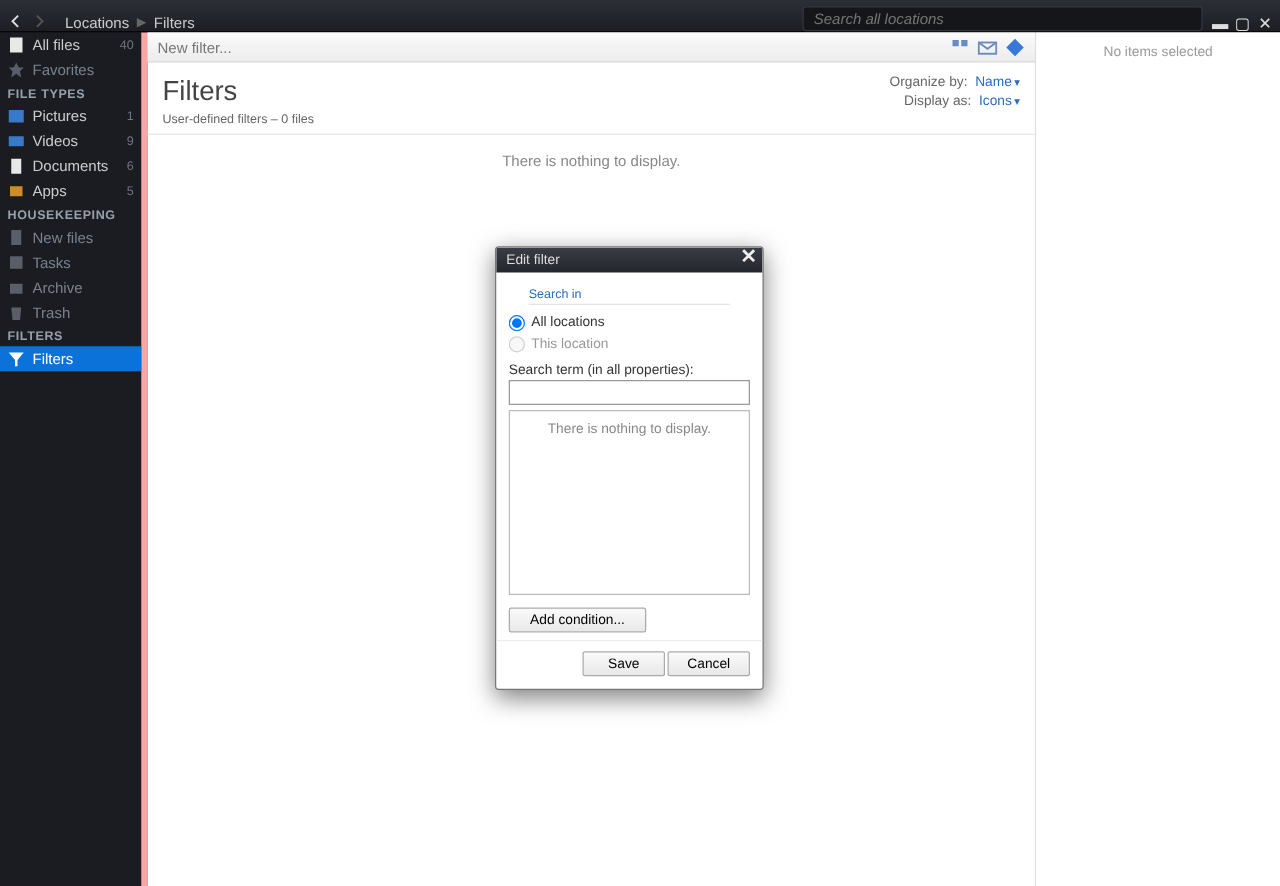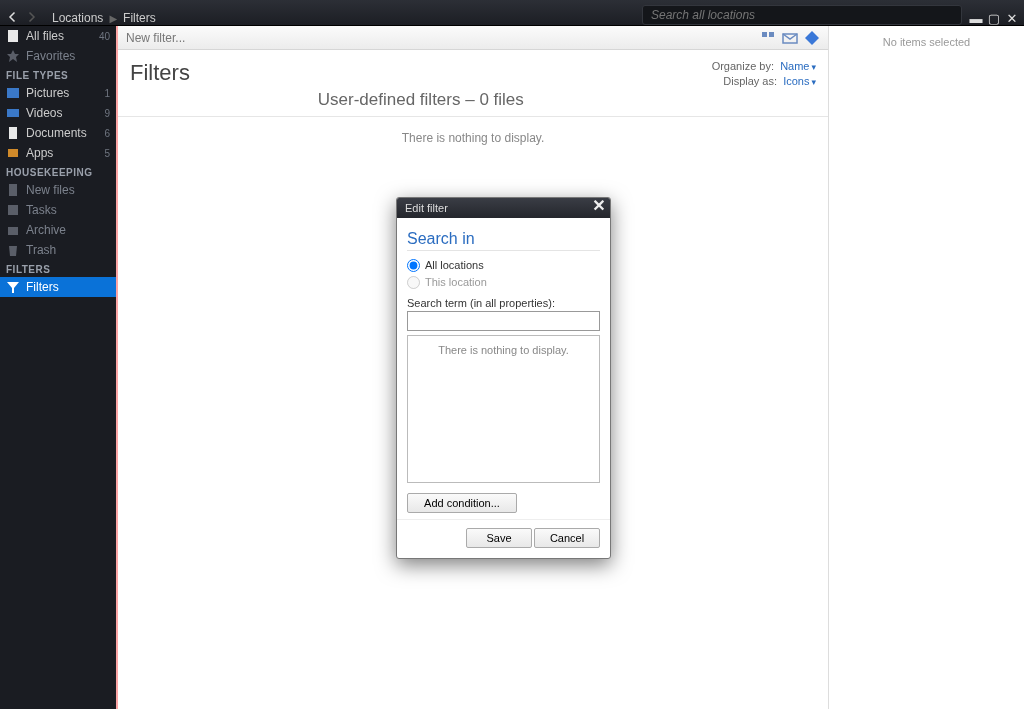--- a/index.html
+++ b/index.html
@@ -27,21 +27,21 @@
   background: #14161a; border: 1px solid #33363d; border-radius: 3px;
   color: #888; font-size: 12px; padding: 0 8px; font-style: italic;
 }
 .win-controls { display: flex; align-items: center; margin-right: 4px; gap: 2px; }
 .win-btn { width: 16px; height: 14px; color: #ddd; font-size: 13px; display: flex; align-items: center; justify-content: center; }
 
 
 .sidebar {
   position: absolute; left: 0; top: 26px; bottom: 0; width: 118px;
   background: #1a1c22; color: #bbb; font-size: 12px;
-  border-right: 2px solid #fca5a5;
+  border-right: 5px solid #fca5a5;
 }
 .side-item {
   display: flex; align-items: center; height: 20px; padding: 0 6px;
   color: #ccc; white-space: nowrap;
 }
 .side-item .icon { width: 14px; height: 14px; margin-right: 6px; flex-shrink: 0; display:inline-flex; align-items:center; justify-content:center; }
 .side-item .label { flex: 1; overflow: hidden; text-overflow: ellipsis; }
 .side-item .count { color: #6f7580; font-size: 10px; margin-left: 4px; }
 .side-item.dim { color: #7b818c; }
 .side-item.selected { background: #0a72d8; color: #fff; }
@@ -63,21 +63,21 @@
   display: flex; align-items: center; padding: 0 8px; font-size: 12px; color: #777;
 }
 .toolbar .tool-spacer { flex: 1; }
 .toolbar .tool-icon { width: 16px; height: 16px; margin-left: 6px; display:inline-flex; align-items:center; justify-content:center; }
 .header-area {
   padding: 10px 12px 6px; border-bottom: 1px solid #e6e6e6;
   display: flex; align-items: flex-start;
 }
 .header-left { flex: 1; }
 .page-title { font-size: 22px; color: #444; font-weight: normal; }
-.page-subtitle { font-size: 17px; color: #666; margin-top: 4px; text-align: center; }
+.page-subtitle { font-size: 10px; color: #666; margin-top: 4px; }
 .header-right { text-align: right; font-size: 11px; color: #666; }
 .header-right .row { margin-bottom: 3px; }
 .header-right .link { color: #2a6cc0; }
 .header-right .caret { font-size: 9px; color: #2a6cc0; margin-left: 2px; }
 .empty-msg { text-align: center; color: #888; font-size: 12px; margin-top: 14px; }
 
 .details {
   width: 195px; background: #fff; padding: 10px; font-size: 11px; color: #999; text-align: center;
 }
 
@@ -91,21 +91,21 @@
 .modal-title {
   height: 20px; background: linear-gradient(#3a3d45, #24262c);
   color: #ddd; font-size: 11px; display: flex; align-items: center; padding: 0 8px;
   position: relative;
 }
 .modal-close {
   position: absolute; right: 2px; top: -2px; width: 18px; height: 18px;
   color: #eee; font-size: 16px; font-weight: bold; display:flex; align-items:center; justify-content:center;
 }
 .modal-body { padding: 10px 10px 6px; font-size: 11px; color: #333; }
-.section-title { color: #2a6cc0; font-size: 16px; margin: 2px 0 6px; }
+.section-title { color: #2a6cc0; font-size: 10px; margin: 2px 16px 6px; }
 .hr { border-bottom: 1px solid #e4e4e4; margin-bottom: 8px; padding-bottom: 2px; }
 .radio-row { display: flex; align-items: flex-start; margin-bottom: 4px; }
 .radio-row input { margin-right: 5px; }
 .radio-row.dim label { color: #999; }
 .field-label { font-size: 11px; color: #333; margin: 8px 0 2px; display:block; }
 .text-input { width: 100%; height: 20px; border: 1px solid #999; font-size: 11px; padding: 0 4px; }
 .cond-box {
   border: 1px solid #bbb; height: 148px; margin-top: 4px;
   display: flex; align-items: flex-start; justify-content: center;
   color: #888; font-size: 11px; padding-top: 8px;

